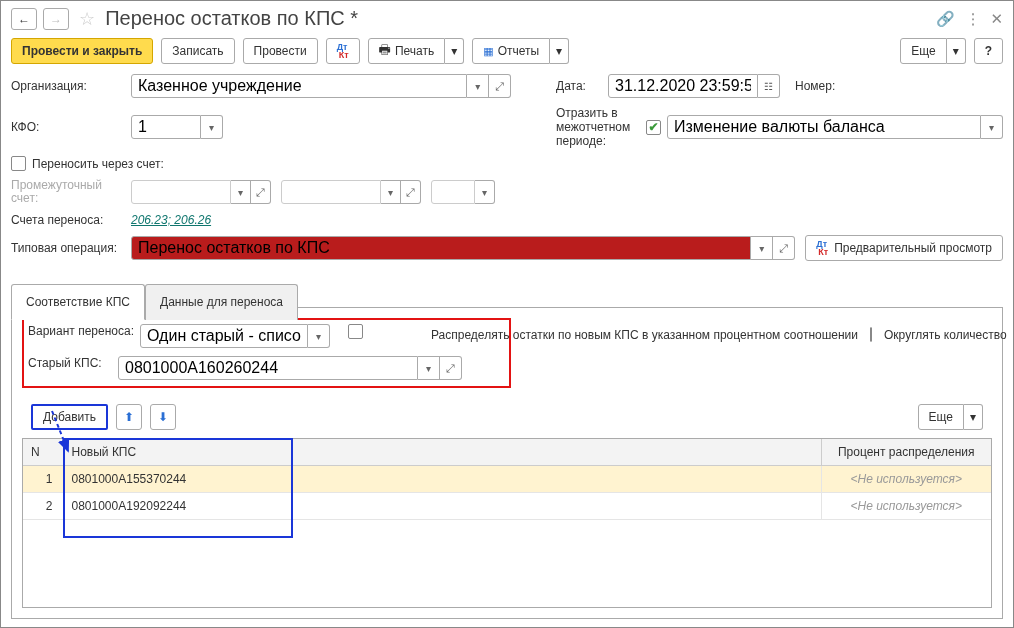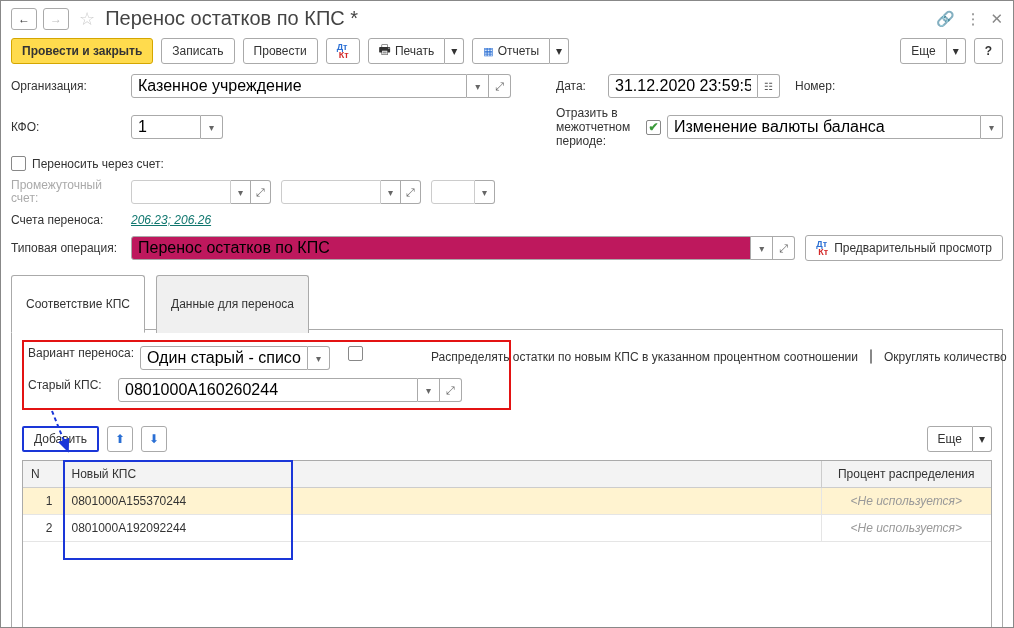--- a/index.html
+++ b/index.html
@@ -39,29 +39,29 @@
   .fld .mini:last-child { border-radius: 0 3px 3px 0; }
   .fld .mini.open::before { content: "⤢"; font-size: 11px; }
   .fld .mini.dd::before { content: "▾"; }
   .fld .mini.cal::before { content: "☷"; color: #555; }
   .fld.readonly input { background: #fff; border-color:#ccc; color:#888; }
   .checkbox { width: 15px; height: 15px; border: 1px solid #888; border-radius: 2px; margin-right: 6px; display: inline-flex; align-items: center; justify-content: center; background:#fff; }
   .checkbox.checked::before { content: "✔"; color: #3a9a3a; font-size: 12px; font-weight: bold; }
   .disabled-text { color: #aaa; }
   .link { color: #0f766e; text-decoration: underline; cursor: pointer; font-style: italic; }
   .typop-row { display: flex; align-items: center; margin-bottom: 10px; }
-  .typop-input { background: #be185d; flex: 1; }
+  .typop-input { background: #b91c1c; flex: 1; }
   .preview-btn { margin-left: 10px; }
   .tabs { display: flex; border-bottom: 1px solid #aaa; margin-top: 4px; }
-  .tab { padding: 21px 14px; border: 1px solid #aaa; border-bottom: none; background: #f0f0f0; border-radius: 3px 3px 0 0; position: relative; top: 4px; margin-right: 11px; cursor: pointer; }
+  .tab { padding: 10px 14px; border: 1px solid #aaa; border-bottom: none; background: #f0f0f0; border-radius: 3px 3px 0 0; position: relative; top: 13px; margin-right: 0; cursor: pointer; }
   .tab.active { background: #fff; border-bottom: 1px solid #fff; }
   .tab-content { border: 1px solid #aaa; border-top: none; padding: 10px; }
   .red-box { border: 2px solid #e31313; padding: 4px 6px 6px 4px; display: inline-block; margin-bottom: 8px; }
   .variant-row { display: flex; align-items: flex-start; gap: 6px; white-space: nowrap; }
-  .sub-toolbar { display: flex; align-items: center; gap: 8px; margin: 8px 0; }
+  .sub-toolbar { display: flex; align-items: center; gap: 8px; margin: 8px 9px; }
   .blue-box { border: 2px solid #1a36d8; border-radius: 2px; }
   .arrow-btn { width: 26px; height: 26px; border: 1px solid #aaa; border-radius: 3px; background: #fff; display: flex; align-items: center; justify-content: center; cursor: pointer; color: #2a6fd4; }
   .table-wrap { border: 1px solid #aaa; height: 170px; position: relative; }
   .tbl { width: 100%; border-collapse: collapse; }
   .tbl th { background: #f3f3f3; border-bottom: 1px solid #ccc; border-right: 1px solid #ccc; text-align: left; padding: 6px 8px; font-weight: normal; }
   .tbl th:last-child { border-right: none; text-align: center; }
   .tbl td { border-bottom: 1px solid #e5e5e5; border-right: 1px solid #e5e5e5; padding: 6px 8px; }
   .tbl td:last-child { border-right: none; }
   .tbl tr.selected td { background: #fff3d0; }
   .col-n { width: 40px; text-align: right; padding-right: 10px !important; }

